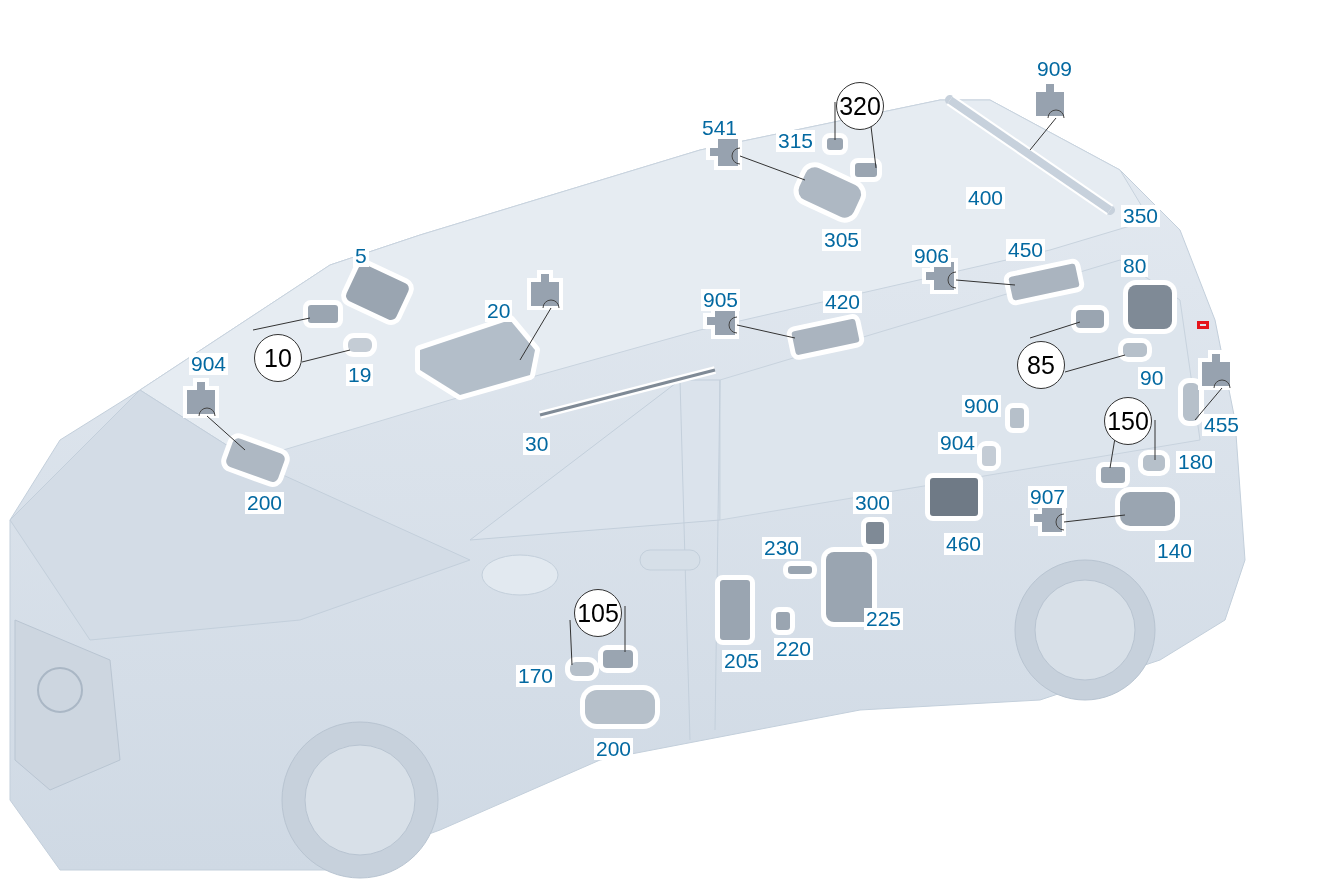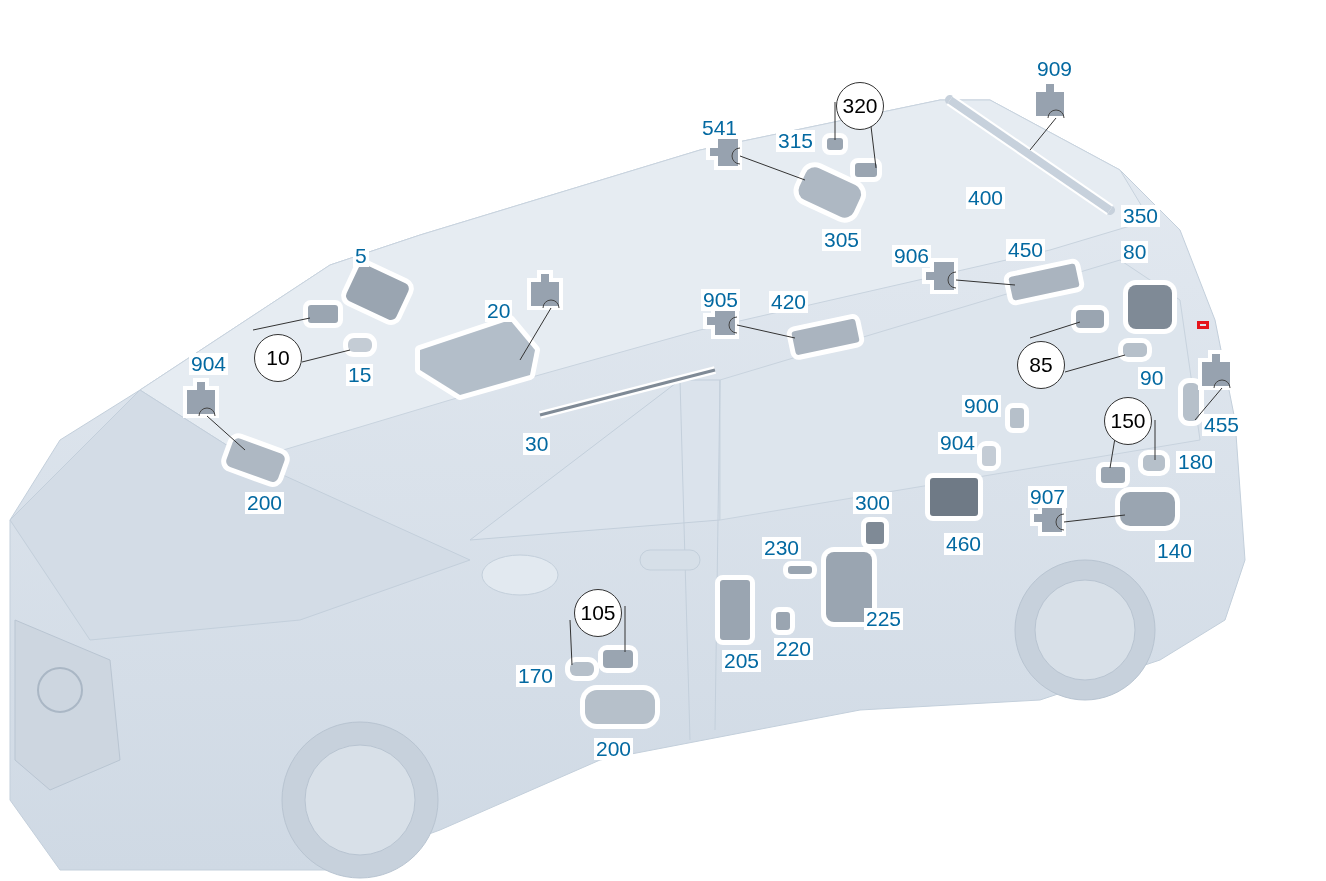--- a/index.html
+++ b/index.html
@@ -1,20 +1,20 @@
 <!DOCTYPE html>
 <html><head>
 <meta charset="utf-8">
 <style>
   html,body{margin:0;padding:0;background:#ffffff;}
   body{width:1326px;height:881px;position:relative;overflow:hidden;font-family:"Liberation Sans",sans-serif;}
   #stage{position:absolute;left:0;top:0;width:1326px;height:881px;}
   .lbl{position:absolute;font-size:21px;line-height:22px;color:#0369a1;background:#fff;padding:0 2px;white-space:nowrap;cursor:pointer;}
   .lbl.hl{outline:3px solid #e5141b;outline-offset:1px;}
-  .circ{position:absolute;width:48px;height:48px;border:1px solid #333;border-radius:50%;background:#fff;display:flex;align-items:center;justify-content:center;font-size:21px;cursor:pointer;box-sizing:border-box;}
+  .circ{position:absolute;width:48px;height:48px;border:1px solid #333;border-radius:50%;background:#fff;display:flex;align-items:center;justify-content:center;font-size:25px;cursor:pointer;box-sizing:border-box;}
 </style>
 </head>
 <body>
 
 <div id="stage">
 
   <svg width="1326" height="881" style="position:absolute;left:0;top:0">
     <defs>
       <linearGradient id="bodyg" x1="0" y1="0" x2="0" y2="1">
         <stop offset="0" stop-color="#e4eaf1"></stop>
@@ -157,46 +157,46 @@
     </g>
   </svg>
 
   <div class="circ" style="left:254px;top:334px">10</div>
   <div class="circ" style="left:1017px;top:341px">85</div>
   <div class="circ" style="left:574px;top:589px">105</div>
   <div class="circ" style="left:1104px;top:397px">150</div>
   <div class="circ" style="left:836px;top:82px">320</div>
 
   <span class="lbl" style="left:353px;top:245px">5</span>
-  <span class="lbl" style="left:346px;top:364px">15</span>
+  <span class="lbl" style="left:346px;top:364px">19</span>
   <span class="lbl" style="left:485px;top:300px">20</span>
   <span class="lbl" style="left:523px;top:433px">30</span>
-  <span class="lbl" style="left:1121px;top:241px">80</span>
+  <span class="lbl" style="left:1121px;top:255px">80</span>
   <span class="lbl" style="left:1138px;top:367px">90</span>
   <span class="lbl" style="left:594px;top:738px">200</span>
   <span class="lbl" style="left:516px;top:665px">170</span>
   <span class="lbl" style="left:1155px;top:540px">140</span>
   <span class="lbl" style="left:1176px;top:451px">180</span>
   <span class="lbl" style="left:245px;top:492px">200</span>
   <span class="lbl" style="left:722px;top:650px">205</span>
   <span class="lbl" style="left:774px;top:638px">220</span>
   <span class="lbl" style="left:864px;top:608px">225</span>
   <span class="lbl" style="left:762px;top:537px">230</span>
   <span class="lbl" style="left:853px;top:492px">300</span>
   <span class="lbl" style="left:822px;top:229px">305</span>
   <span class="lbl" style="left:776px;top:130px">315</span>
   <span class="lbl" style="left:1121px;top:205px">350</span>
   <span class="lbl" style="left:966px;top:187px">400</span>
-  <span class="lbl" style="left:769px;top:291px">420</span>
+  <span class="lbl" style="left:823px;top:291px">420</span>
   <span class="lbl" style="left:1006px;top:239px">450</span>
   <span class="lbl" style="left:1202px;top:414px">455</span>
   <span class="lbl" style="left:944px;top:533px">460</span>
   <span class="lbl" style="left:962px;top:395px">900</span>
   <span class="lbl" style="left:938px;top:432px">904</span>
   <span class="lbl" style="left:189px;top:353px">904</span>
   <span class="lbl" style="left:701px;top:289px">905</span>
-  <span class="lbl" style="left:892px;top:245px">906</span>
+  <span class="lbl" style="left:912px;top:245px">906</span>
   <span class="lbl" style="left:1028px;top:486px">907</span>
   <span class="lbl" style="left:700px;top:117px">541</span>
   <span class="lbl" style="left:1035px;top:58px">909</span>
   <span class="lbl" style="left:529px;top:247px"></span>
   <span class="lbl hl" style="left:1201px;top:325px"></span>
 </div>
 
 </body></html>

